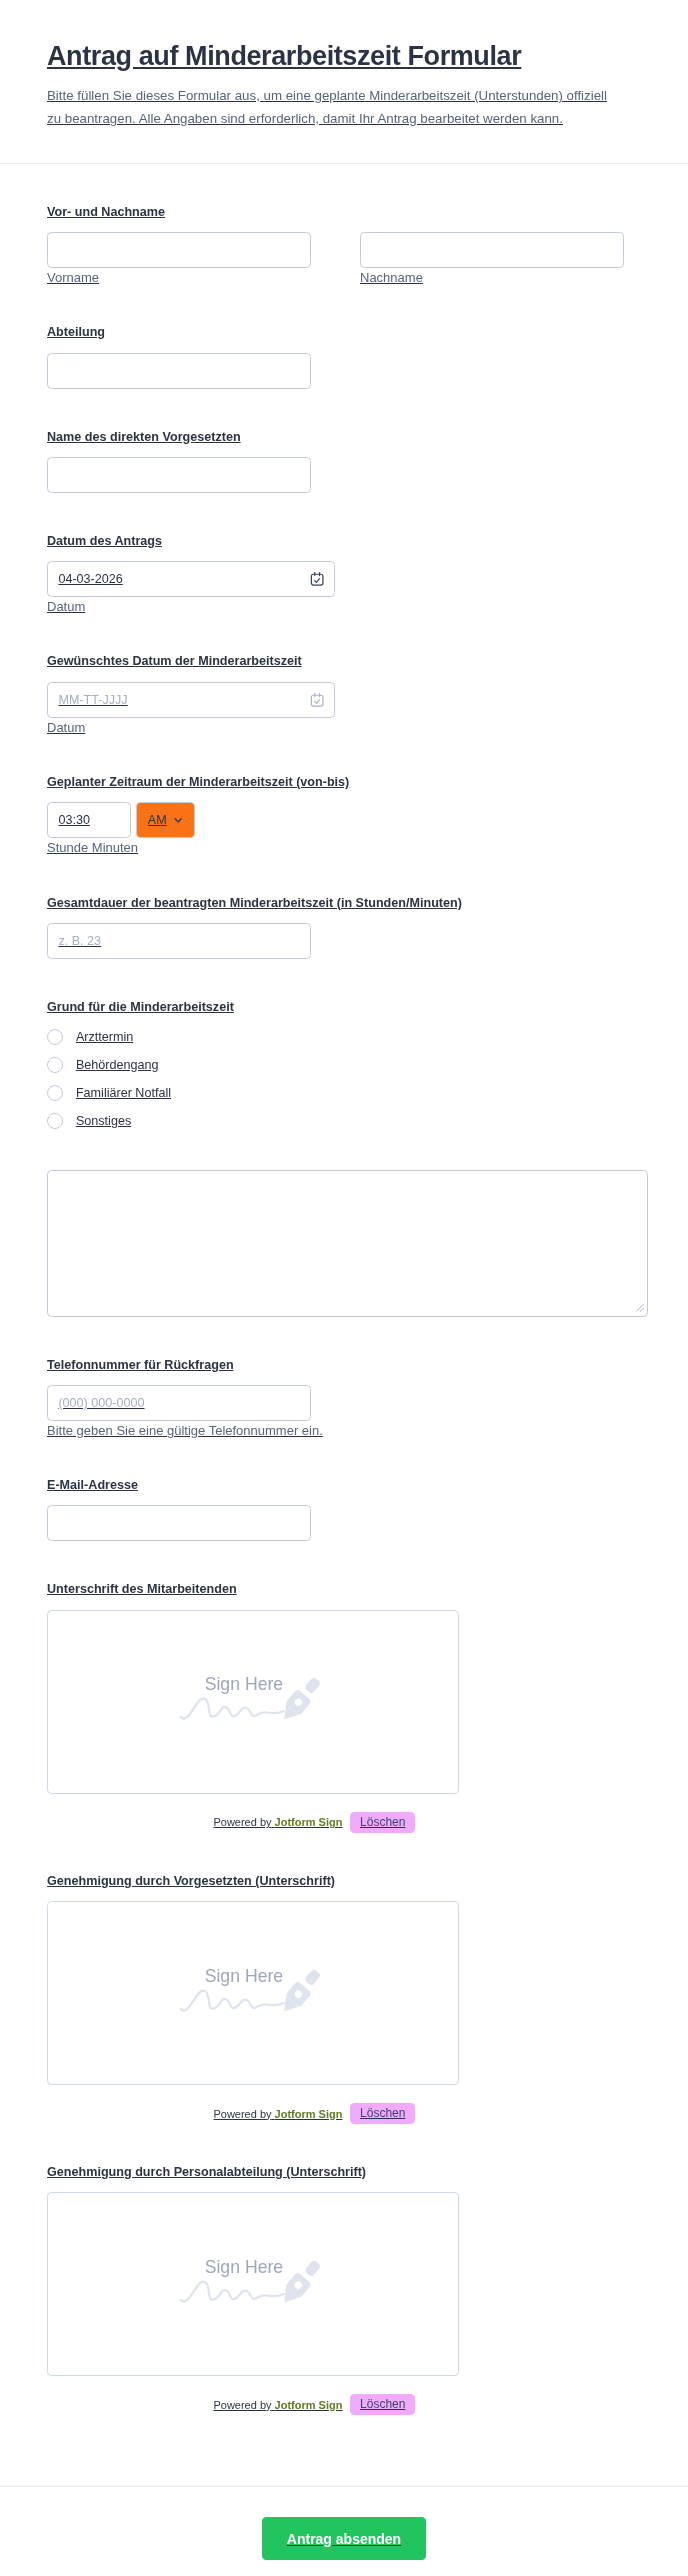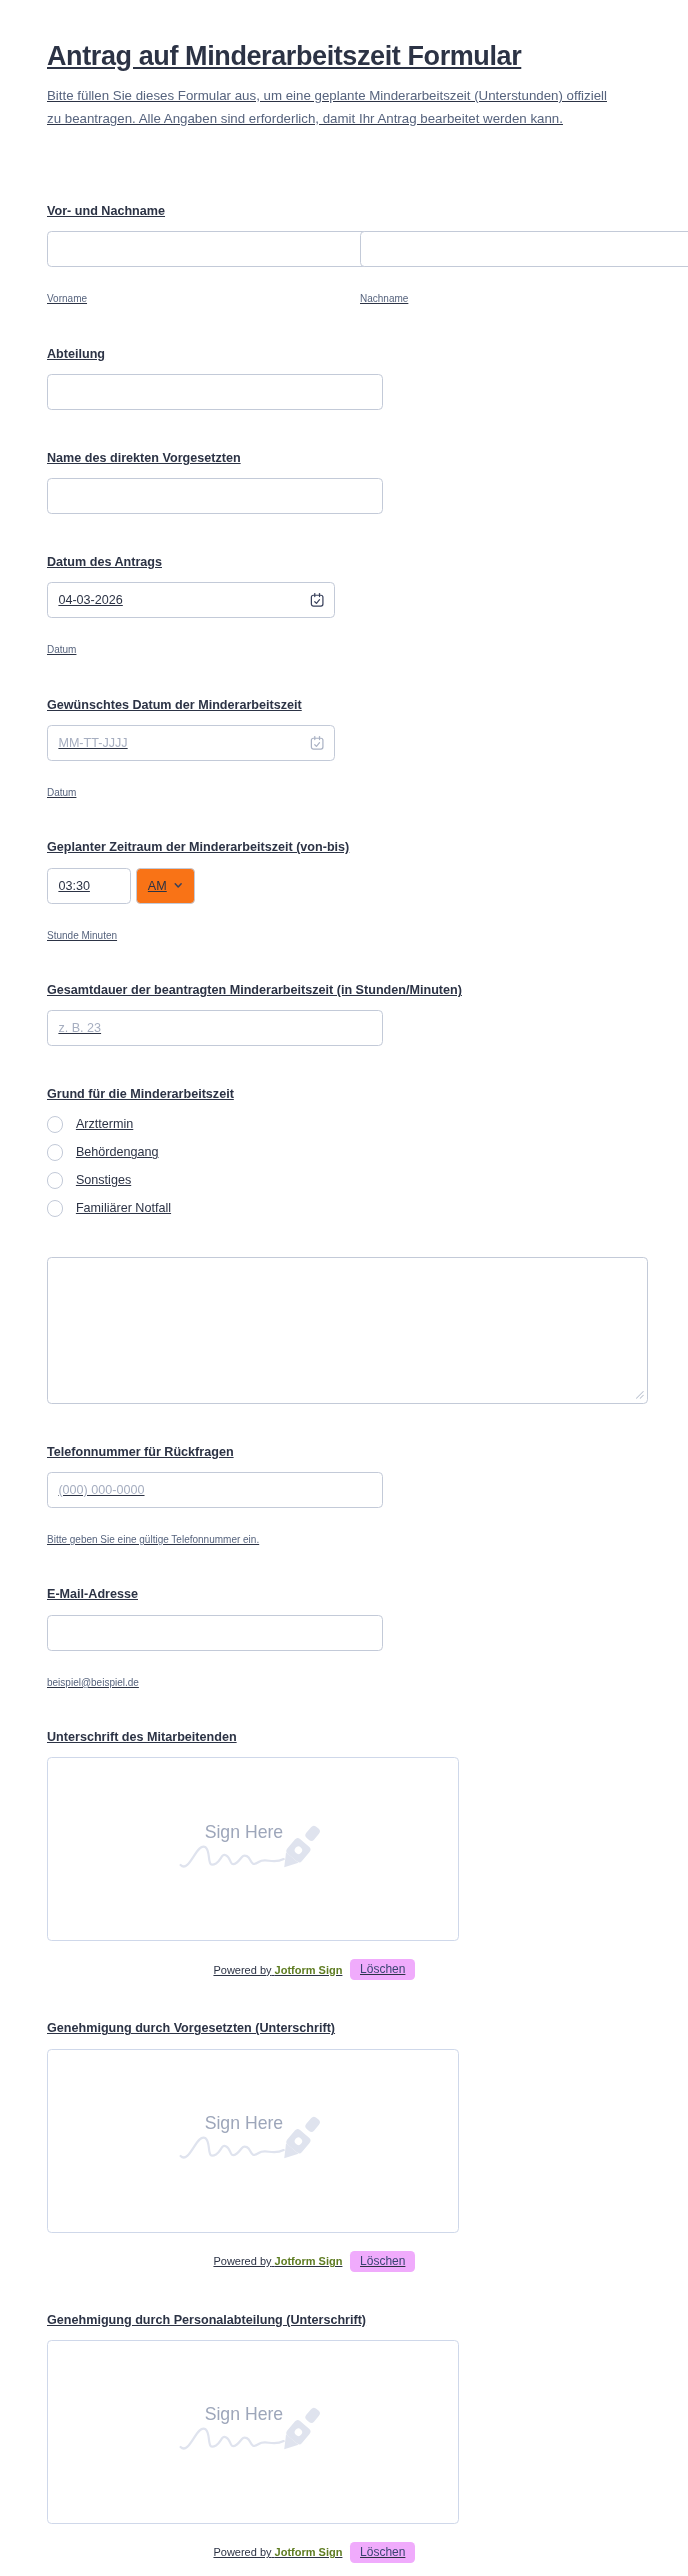--- a/index.html
+++ b/index.html
@@ -18,25 +18,25 @@
   .form-desc { margin-top:12px; max-width:568px; font-size:13.3px; line-height:23px; color:#57647e; }
 
   .divider { width:688px; height:0.7px; background:#e6e9f0; margin-top:33px; }
   .divider.bottom { margin-top:31px; }
 
   
   .form-body { padding-top:40px; }
   .question { margin-bottom:40px; }
   .q-label { font-size:12.6px; font-weight:700; color:#2c3345; line-height:16.3px; margin-bottom:12px; }
   .text-input {
-    display:block; height:36px; width:336px; border:0.7px solid #c3cad8; border-radius:4.4px;
+    display:block; height:36px; width:264px; border:0.7px solid #c3cad8; border-radius:4.4px;
     background:#fff; font-family:"Liberation Sans", sans-serif; font-size:12.6px; color:#2c3345; padding:0 10.4px; outline:none;
   }
   .text-input::placeholder, textarea::placeholder { color:#a6aec0; opacity:1; }
-  .sublabel { font-size:10px; color:#57647e; line-height:13.3px; margin-top:25px; }
+  .sublabel { font-size:13px; color:#57647e; line-height:13.3px; margin-top:3px; }
 
   .name-row { display:flex; gap:25px; }
   .name-col { width:288px; }
 
   .input-wrap { position:relative; width:288px; }
   .input-wrap .text-input { width:100%; padding-right:33px; }
   .cal-icon { position:absolute; right:9.6px; top:50%; transform:translateY(-50%); pointer-events:none; }
 
   .time-row { display:flex; gap:5px; }
   .time-input { width:84px; }
@@ -169,25 +169,25 @@
         <div class="radio-row">
           <span class="radio-circle"></span>
           <span class="radio-label">Arzttermin</span>
         </div>
         <div class="radio-row">
           <span class="radio-circle"></span>
           <span class="radio-label">Behördengang</span>
         </div>
         <div class="radio-row">
           <span class="radio-circle"></span>
+          <span class="radio-label">Familiärer Notfall</span>
+        </div>
+        <div class="radio-row">
+          <span class="radio-circle"></span>
           <span class="radio-label">Sonstiges</span>
-        </div>
-        <div class="radio-row">
-          <span class="radio-circle"></span>
-          <span class="radio-label">Familiärer Notfall</span>
         </div>
       </div>
     </div>
 
     <div class="question">
       <div class="textarea-wrap">
         <textarea class="big" style=""></textarea>
         <svg class="resize-grip" width="9" height="9" viewBox="0 0 12 12" stroke="#b9c0cf" stroke-width="1.4" stroke-linecap="round">
           <line x1="2" y1="11" x2="11" y2="2"></line>
           <line x1="7" y1="11" x2="11" y2="7"></line>
@@ -197,21 +197,20 @@
 
     <div class="question">
       <div class="q-label">Telefonnummer für Rückfragen</div>
       <input class="text-input" type="text" placeholder="(000) 000-0000" style="">
       <div class="sublabel">Bitte geben Sie eine gültige Telefonnummer ein.</div>
     </div>
 
     <div class="question">
       <div class="q-label">E-Mail-Adresse</div>
       <input class="text-input" type="text" value="" style="">
-      <div class="sublabel">beispiel@beispiel.de</div>
     </div>
 
     <div class="question sig-block">
       <div class="q-label">Unterschrift des Mitarbeitenden</div>
       <div class="sig-box">
         <svg width="155" height="81" viewBox="0 0 210 110">
           <text x="92" y="40" text-anchor="middle" font-family="Liberation Sans, sans-serif" font-size="24" fill="#9da6ba">Sign Here</text>
           <path d="M6 76 C 18 88, 28 44, 40 52 C 48 58, 40 82, 54 74 C 62 69, 61 60, 68 63 C 75 66, 72 80, 82 73 C 89 68, 89 61, 96 64 C 103 67, 100 80, 112 72 C 122 65, 130 76, 146 68" fill="none" stroke="#dfe3ee" stroke-width="3" stroke-linecap="round"></path>
           <g transform="translate(166,56) rotate(40)">
             <rect x="-13" y="-13" width="26" height="26" rx="5" fill="#dfe3ee"></rect>

